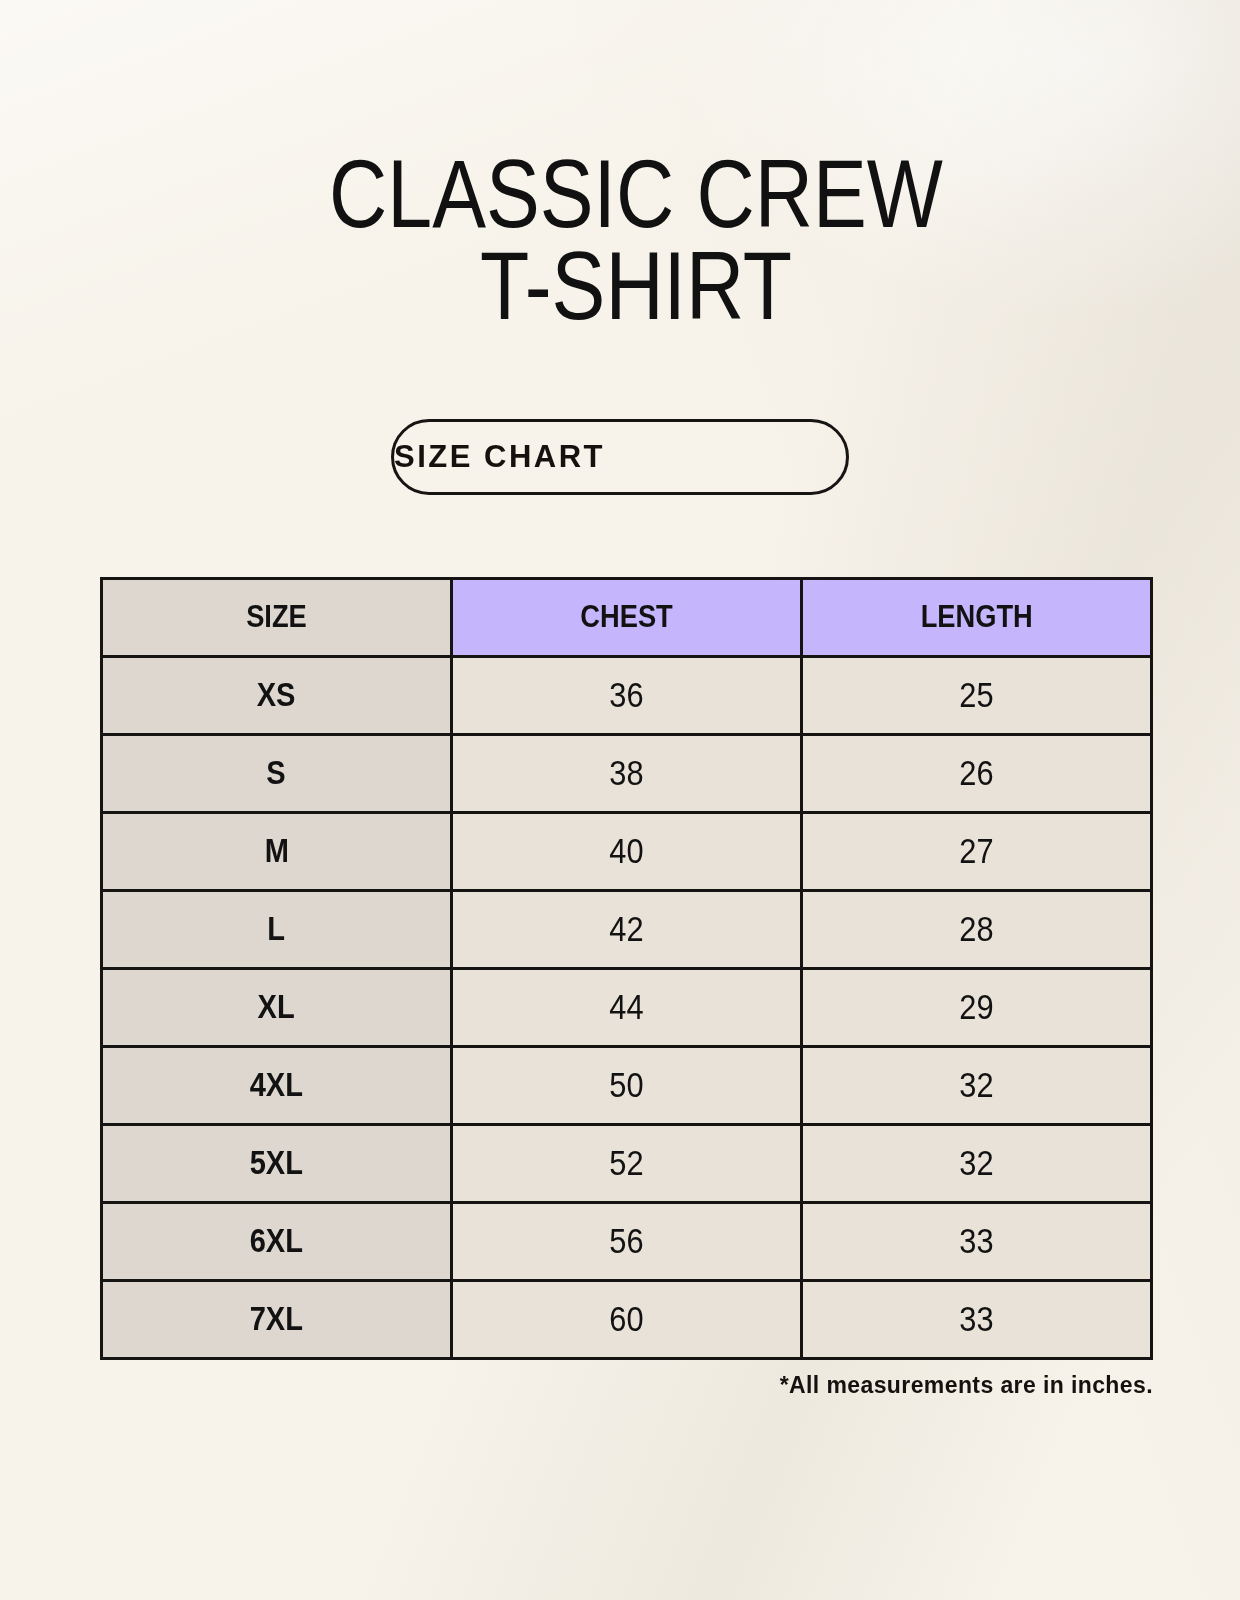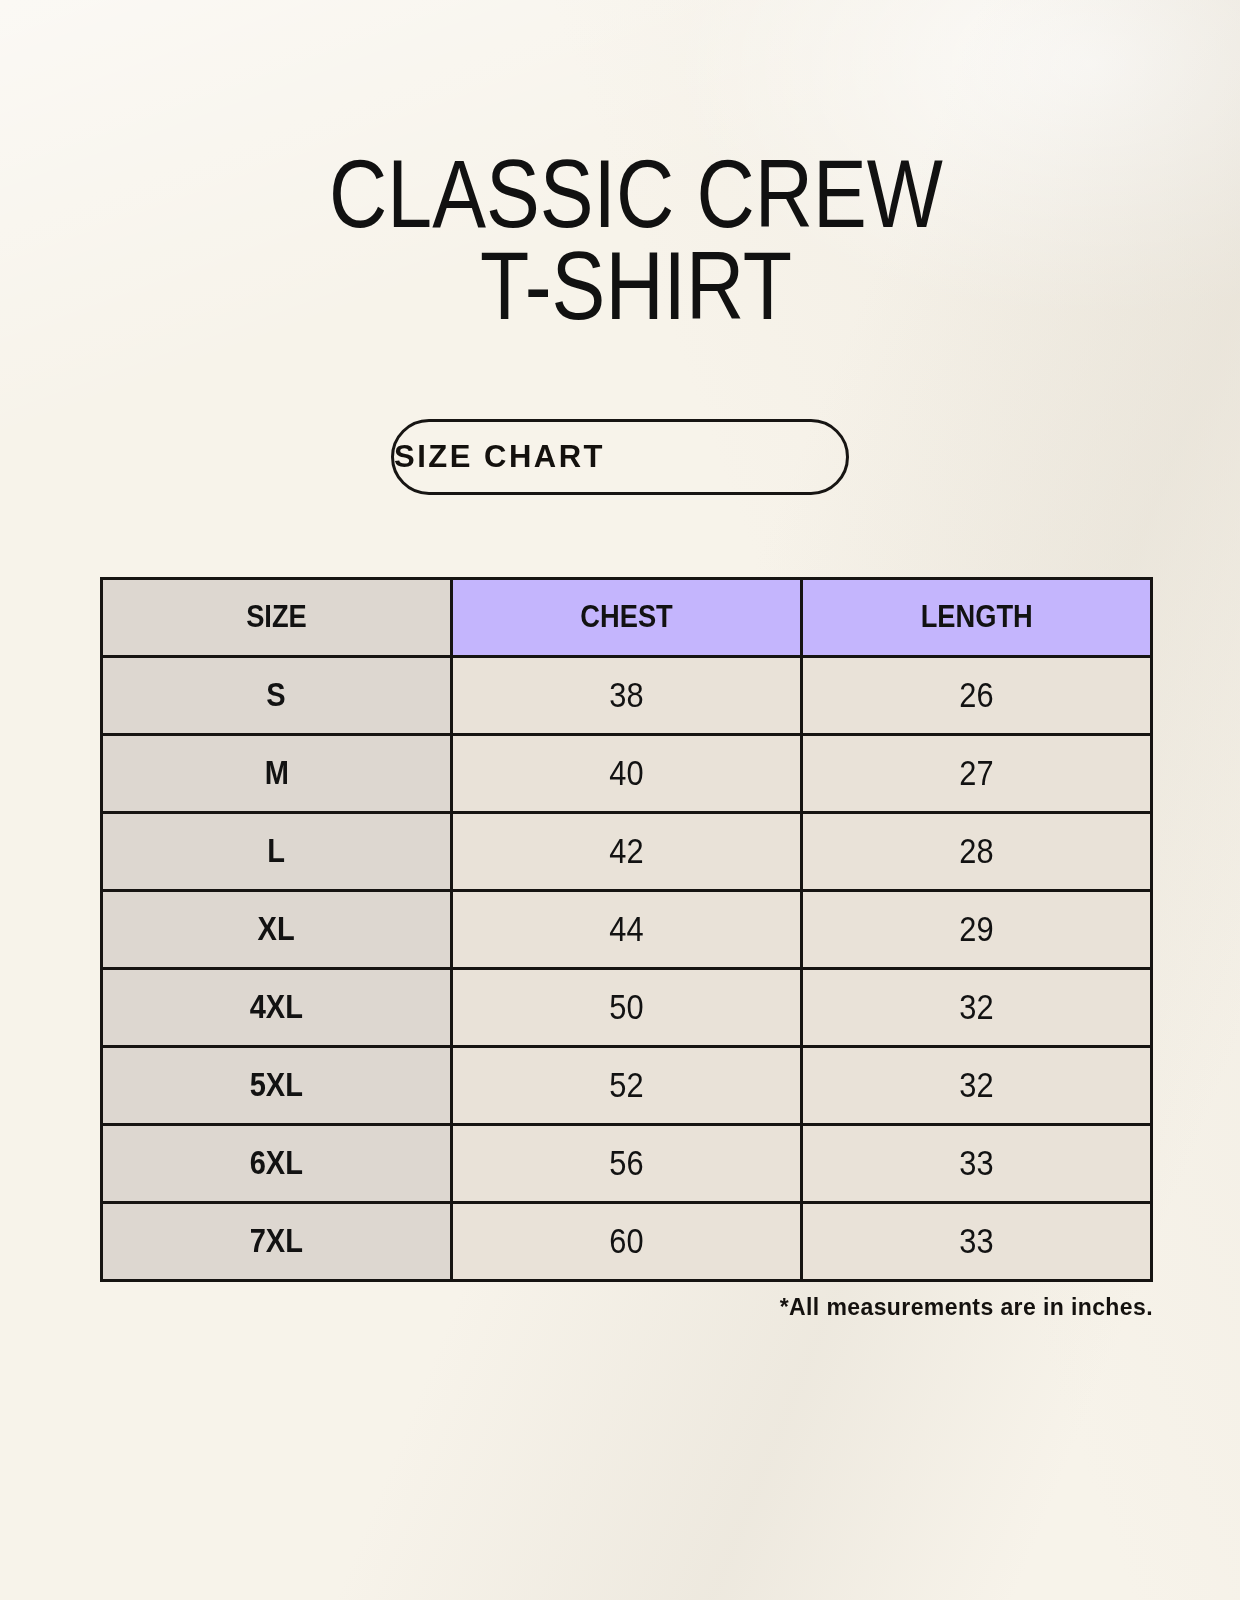--- a/index.html
+++ b/index.html
@@ -129,20 +129,25 @@
   <table class="size-table">
     <thead>
       <tr>
         <th><span class="cx">SIZE</span></th>
         <th class="accent"><span class="cx">CHEST</span></th>
         <th class="accent"><span class="cx">LENGTH</span></th>
       </tr>
     </thead>
     <tbody>
       <tr>
+        <td class="size-col"><span class="cx">XS</span></td>
+        <td class="val"><span class="cx">36</span></td>
+        <td class="val"><span class="cx">25</span></td>
+      </tr>
+      <tr>
         <td class="size-col"><span class="cx">S</span></td>
         <td class="val"><span class="cx">38</span></td>
         <td class="val"><span class="cx">26</span></td>
       </tr>
       <tr>
         <td class="size-col"><span class="cx">M</span></td>
         <td class="val"><span class="cx">40</span></td>
         <td class="val"><span class="cx">27</span></td>
       </tr>
       <tr>

